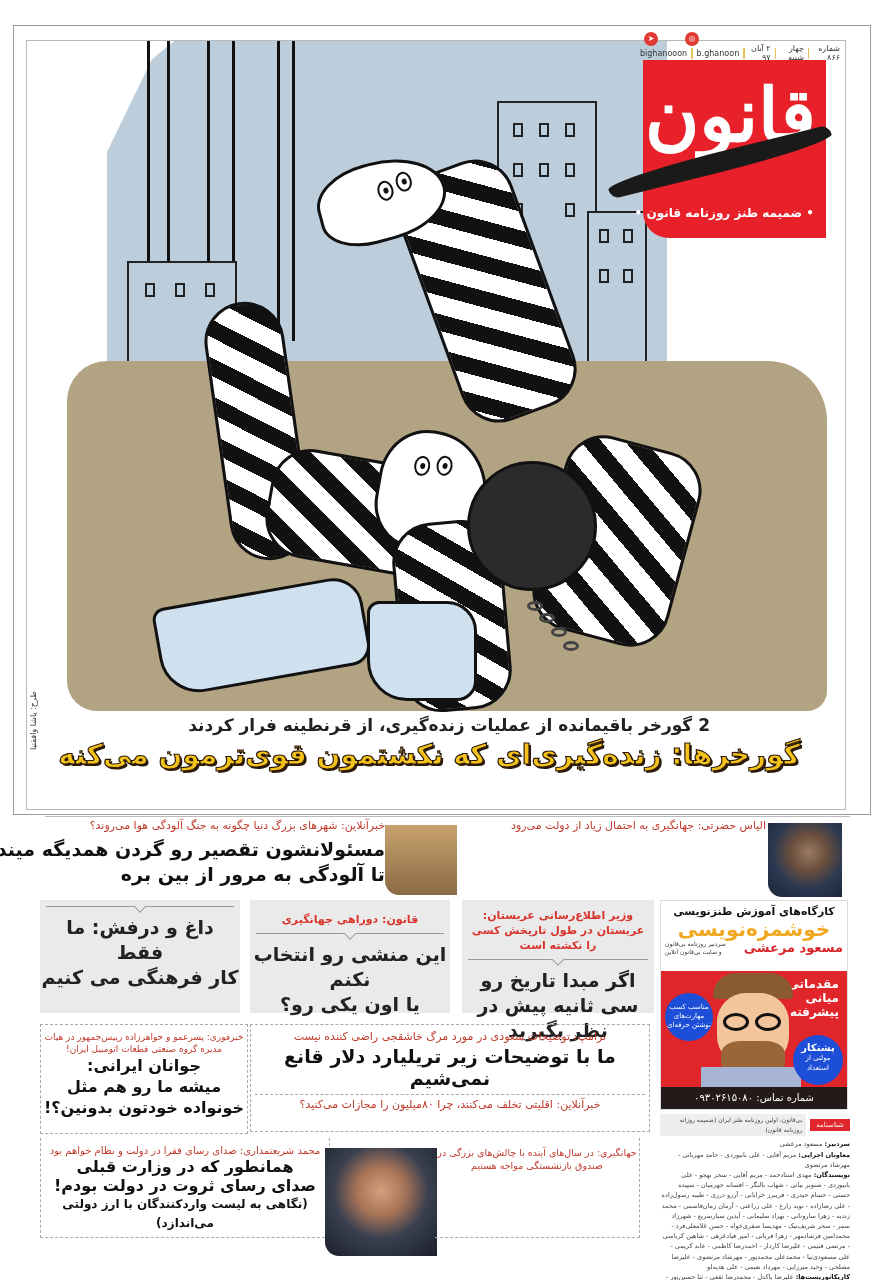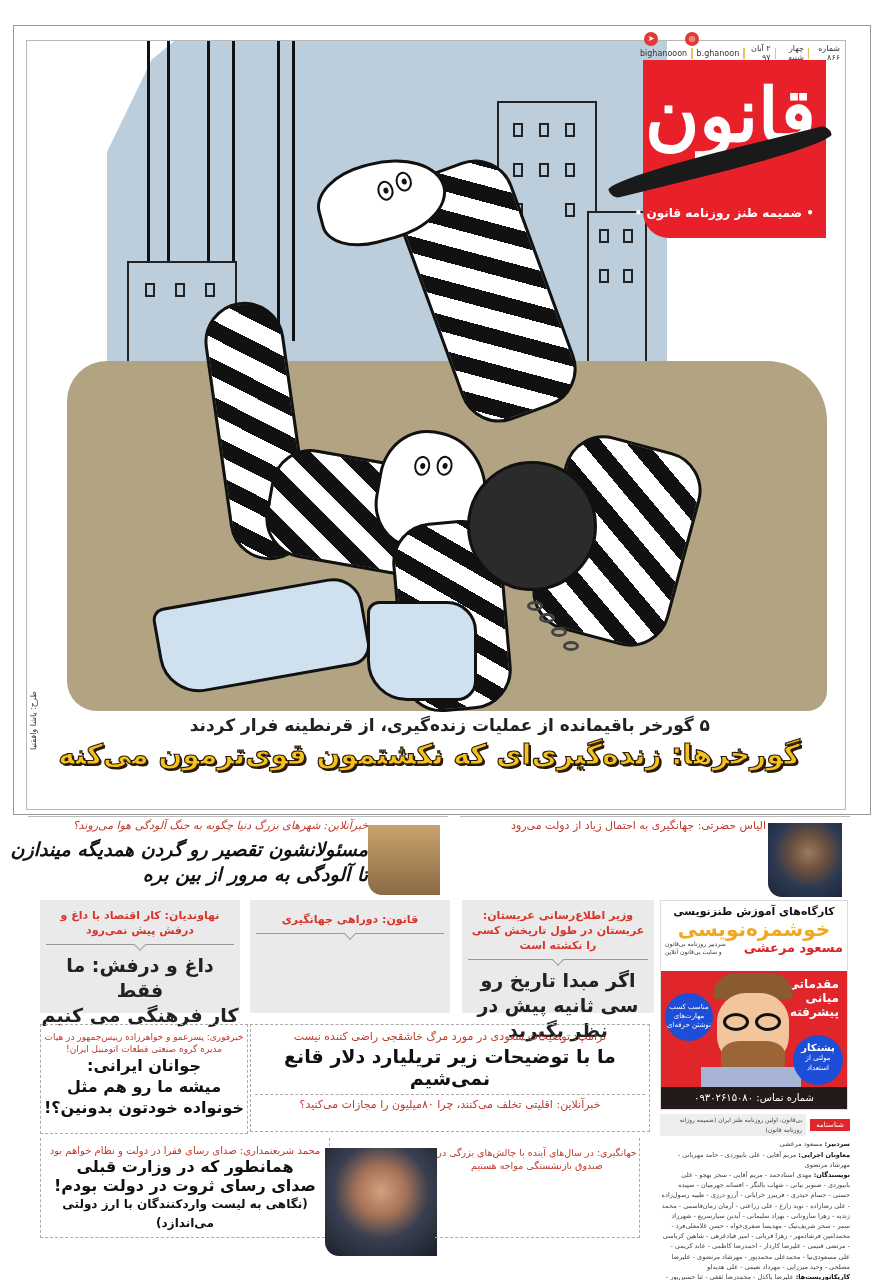--- a/index.html
+++ b/index.html
@@ -134,24 +134,24 @@
   <span>b.ghanoon</span>
   <span class="sep"></span>
   <span>bighanooon</span>
 </div>
 <div class="logo">
   <div class="logo-word">قانون</div>
   <div class="logo-swash"></div>
   <div class="logo-sub">• ضمیمه طنز روزنامه قانون •</div>
 </div>
 
-<div class="subhead">۵ گورخر باقیمانده از عملیات زنده‌گیری، از قرنطینه فرار کردند</div>
+<div class="subhead">2 گورخر باقیمانده از عملیات زنده‌گیری، از قرنطینه فرار کردند</div>
 <div class="main-headline">گورخرها: زنده‌گیری‌ای که نکشتمون قوی‌ترمون می‌کنه</div>
 
-<div class="row1" style="left:28px;width:420px;font-style:italic;">
+<div class="row1" style="left:45px;width:420px;">
   <div class="kicker" style="position:absolute;right:80px;top:2px;">خبرآنلاین: شهرهای بزرگ دنیا چگونه به جنگ آلودگی هوا می‌روند؟</div>
   <div class="headline" style="position:absolute;right:80px;top:20px;font-size:19px;line-height:25px;text-align:right;">
     <div>مسئولانشون تقصیر رو گردن همدیگه میندازن</div>
     <div>تا آلودگی به مرور از بین بره</div>
   </div>
   <div class="thumb" style="right:8px;top:8px;width:72px;height:70px;background:linear-gradient(180deg,#c9a26e,#8a6a44);"></div>
 </div>
 
 <div class="row1" style="left:460px;width:390px;">
   <div class="kicker" style="position:absolute;right:84px;top:2px;">الیاس حضرتی: جهانگیری به احتمال زیاد از دولت می‌رود</div>
@@ -162,23 +162,26 @@
   <div class="k">وزیر اطلاع‌رسانی عربستان: عربستان در طول تاریخش کسی را نکشته است</div>
   <div class="divider"></div>
   <div class="h">
       <div>اگر مبدا تاریخ رو</div>
       <div>سی ثانیه پیش در نظر بگیرید</div>
     </div>
 </div>
 <div class="gbox" style="left:250px;width:200px;">
   <div class="k" style="padding-top:12px;">قانون: دوراهی جهانگیری</div>
   <div class="divider"></div>
+  <div class="h">
+      <div>این منشی رو انتخاب نکنم</div>
+      <div>یا اون یکی رو؟</div>
+    </div>
 </div>
 <div class="gbox" style="left:40px;width:200px;">
-  <div class="k">نهاوندیان: کار اقتصاد با داغ و درفش پیش نمی‌رود</div>
   <div class="divider"></div>
   <div class="h">
       <div>داغ و درفش: ما فقط</div>
       <div>کار فرهنگی می کنیم</div>
     </div>
 </div>
 
 <div class="ad">
   <div class="ad-top">
     <div style="font-size:11px;font-weight:bold;padding-top:4px;">کارگاه‌های آموزش طنزنویسی</div>

